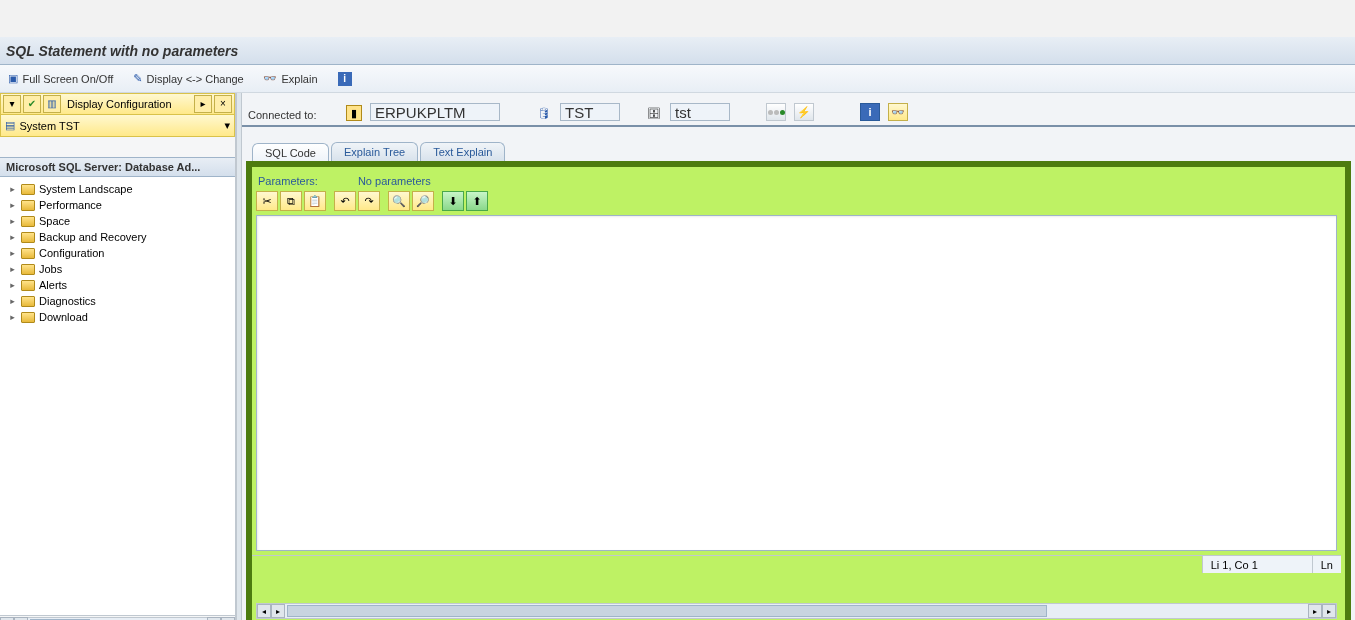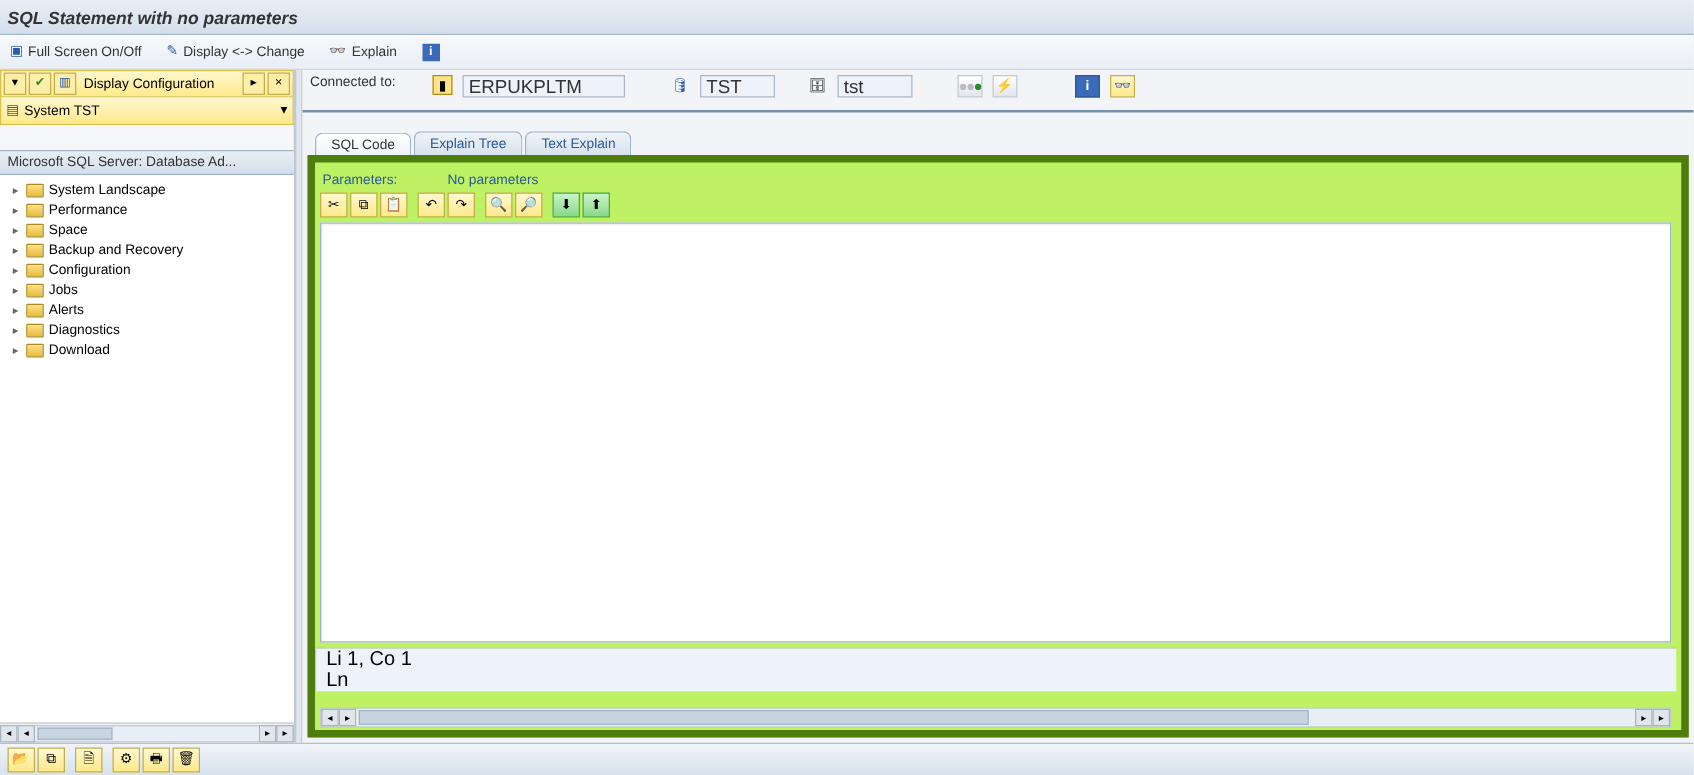--- a/index.html
+++ b/index.html
@@ -2,21 +2,21 @@
 <html><head>
 <meta charset="utf-8">
 <style>
 * { box-sizing: border-box; margin: 0; padding: 0; font-family: Arial, sans-serif; }
 html, body { width: 1355px; height: 620px; overflow: hidden; background: #f2f2f2; }
 
 .title-bar {
   height: 28px;
   background: linear-gradient(to bottom, #e8eef5 0%, #d4dfec 100%);
   border-bottom: 1px solid #9fb4c9;
-  display: flex; align-items: center; padding: 0 6px;
+  display: flex; align-items: center; padding: 0 6px; margin-top: 37px;
 }
 .title-bar .title { font-weight: bold; font-style: italic; font-size: 14px; color: #333; }
 
 .toolbar {
   height: 28px;
   background: linear-gradient(to bottom, #f7f9fc 0%, #e8eef5 100%);
   border-bottom: 1px solid #d0d8e0;
   display: flex; align-items: center; padding: 0 8px; gap: 20px;
 }
 .tb-item { display: inline-flex; align-items: center; gap: 4px; font-size: 11px; color: #333; cursor: pointer; }
@@ -41,38 +41,39 @@
   padding: 2px 4px;
   background: linear-gradient(#fff8d0, #ffe98a);
   border: 1px solid #d9c24a; border-top:none;
 }
 .sb-header {
   background: linear-gradient(#e8eef5, #d4dfec);
   border-top: 1px solid #9fb4c9;
   border-bottom: 1px solid #9fb4c9;
   padding: 3px 6px; font-size: 11px; color: #333;
   margin-top: 20px;
+  font-weight: bold;
 }
 .tree { flex: 1; overflow: auto; background: #fff; padding: 4px 0; font-size: 11px; }
 .tree-item { display: flex; align-items: center; height: 16px; padding: 0 4px 0 8px; gap: 4px; cursor: pointer; white-space: nowrap; }
 .ti-expander { width: 9px; height: 9px; display:inline-flex;align-items:center;justify-content:center; font-size:9px; color:#666;}
 .ti-leaf { display:inline-block; width:4px; height:4px; background:#666; border-radius:50%; margin:0 2px 0 3px; }
 .ti-folder { width:14px; height:11px; background: linear-gradient(#ffe38a,#e8b93a); border:1px solid #b08a1a; border-radius:1px; }
 .ti-book { display:inline-block; width:14px; height:12px; background:#4a88c8; border:1px solid #2a5a9a; }
 .sb-hscroll { height: 16px; display:flex; align-items:center; border-top:1px solid #c0c8d0; }
 .sb-hscroll .arrow { width:14px; height:14px; border:1px solid #aab4c0; background:#e0e6ec; font-size:8px; display:inline-flex;align-items:center;justify-content:center; }
 .sb-hscroll .track { flex:1; height:14px; background:#e8eef5; position:relative; border-top:1px solid #c0c8d0; border-bottom:1px solid #c0c8d0; }
 .sb-hscroll .thumb { position:absolute; left:2px; width:60px; top:1px; bottom:1px; background:#c8d4e0; border:1px solid #9fb4c9; }
 
 .splitter { width: 6px; background: #dfe6ec; border-left:1px solid #c0c8d0; border-right:1px solid #c0c8d0; cursor: col-resize; }
 
 .content { flex: 1; display: flex; flex-direction: column; background: #f2f4f7; }
 
 .conn-row {
-  height: 34px; display:flex; align-items:flex-start; gap:8px;
+  height: 34px; display:flex; align-items:flex-end; gap:8px;
   padding: 4px 6px; font-size:11px;
   border-bottom: 2px solid #7a90a8;
   margin-bottom: 8px;
 }
 .conn-row .lab { min-width: 90px; color:#333; }
 .conn-row .icon-mini { width:16px; height:16px; display:inline-flex;align-items:center;justify-content:center; }
 .conn-row input.field {
   height: 18px; font-size: 15px; padding: 1px 4px;
   background: #eef3f9; border: 1px solid #a8b8c8; color:#333;
 }
@@ -89,21 +90,21 @@
 .tab.active { background: linear-gradient(#ffffff, #eef3f9); font-weight: normal; color:#333; position:relative; top:1px; }
 
 .tab-body { flex:1; border:6px solid #4d7c0f; background:#bef264; margin: 0 4px 4px 4px; display:flex; flex-direction:column; padding: 8px 4px 2px 0; position:relative; }
 .params-row { display:flex; gap:40px; font-size:11px; color:#2a5a9a; padding: 0 6px 4px 6px; }
 .edit-toolbar { display:flex; gap:2px; padding: 0 4px 4px 4px; }
 .etb-btn { width:22px; height:20px; border:1px solid #c4b04a; background:linear-gradient(#fff8d0,#ffe98a); cursor:pointer; display:inline-flex;align-items:center;justify-content:center; font-size:11px; }
 .editor {
   flex:1; background:#ffffff; border:1px solid #9fb4c9; margin: 0 4px 0 4px;
   box-shadow: inset 1px 1px 2px rgba(0,0,0,0.08);
 }
-.status-row { height:18px; display:flex; font-size:16px; border-top:1px solid #c0c8d0; margin-top:4px;flex-direction:column; }
+.status-row { height:18px; display:flex; font-size:11px; border-top:1px solid #c0c8d0; margin-top:4px; }
 .status-row .filler { flex:1; }
 .status-row .cell { border-left:1px solid #c0c8d0; padding: 0 8px; height:100%; display:flex; align-items:center; background:#eef3f9; min-width:110px; }
 .status-row .cell.small { min-width:24px; }
 
 .hscroll { height:16px; display:flex; align-items:center; border:1px solid #c0c8d0; margin: 0 4px 0 4px; }
 .hscroll .arrow { width:14px; height:14px; border:1px solid #aab4c0; background:#e0e6ec; font-size:8px; display:inline-flex;align-items:center;justify-content:center; }
 .hscroll .track { flex:1; height:14px; background:#e8eef5; position:relative; }
 .hscroll .thumb { position:absolute; left:2px; width:120px; top:1px; bottom:1px; background:#c8d4e0; border:1px solid #9fb4c9; }
 
 .footer {

